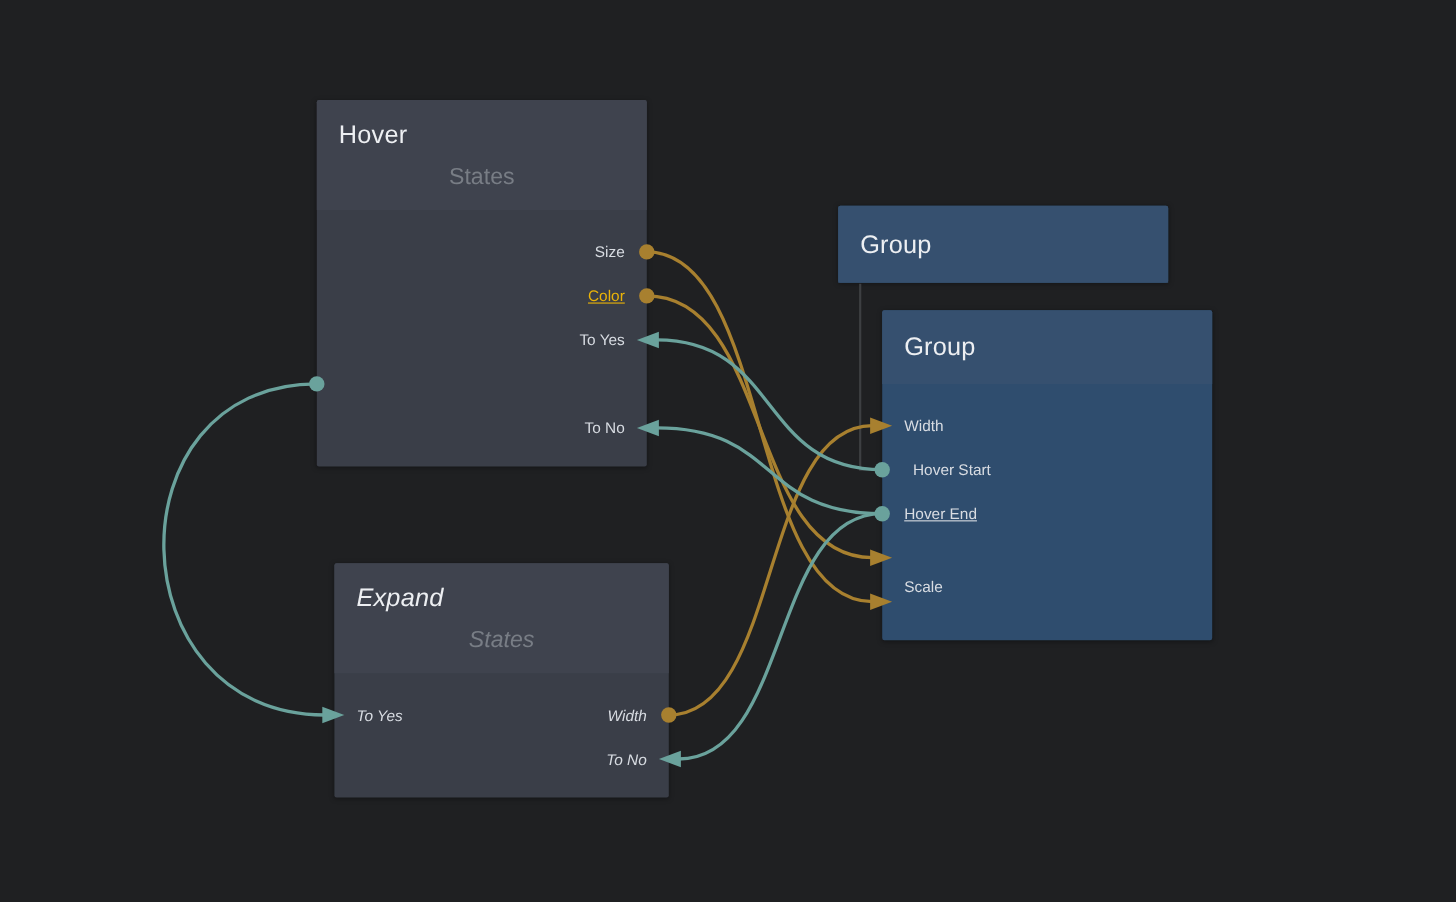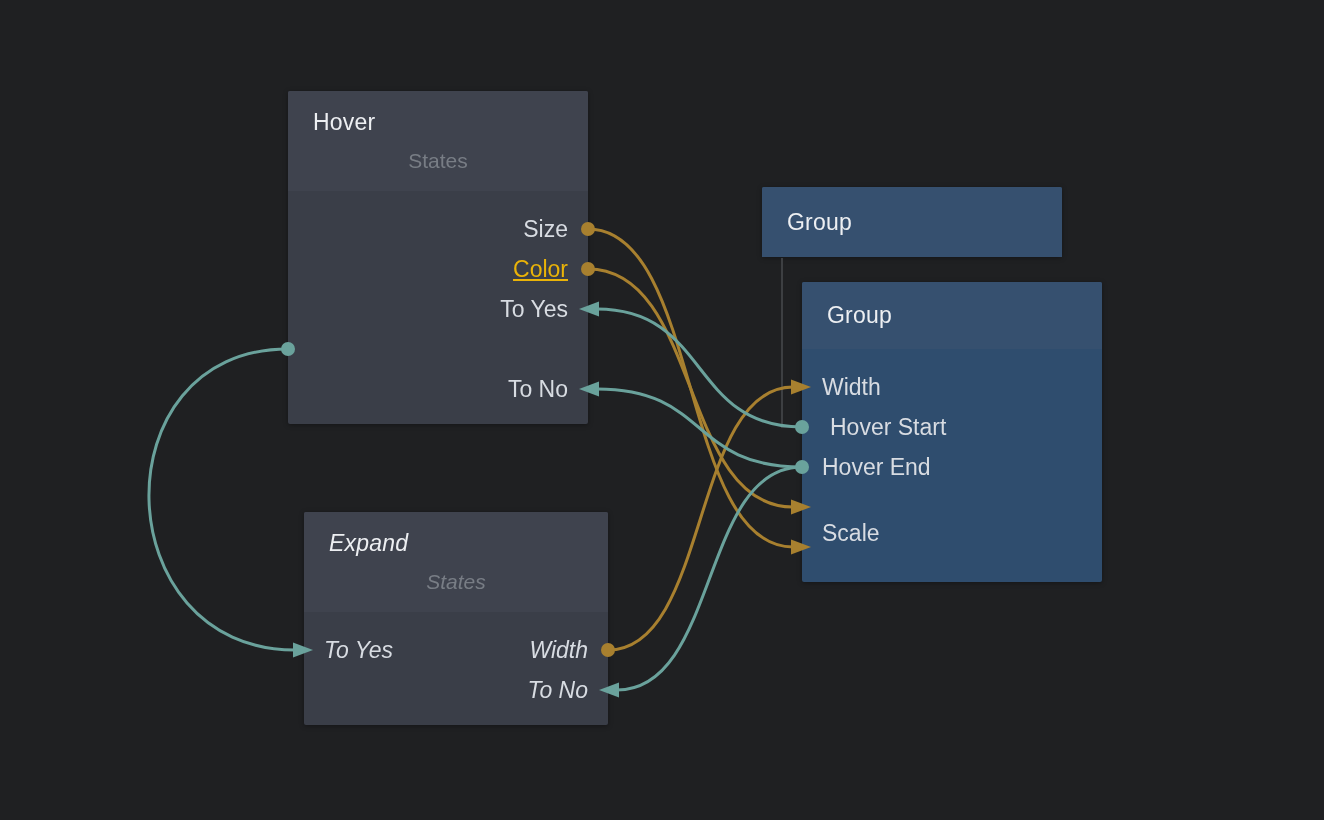--- a/index.html
+++ b/index.html
@@ -16,28 +16,28 @@
     z-index: 2;
     box-shadow: 0 1px 5px rgba(0,0,0,0.35);
   }
   .node .hdr {
     position: absolute;
     left: 0; top: 0; right: 0;
     display: flex;
     flex-direction: column;
     justify-content: center;
     gap: 13px;
-    padding: 0 25px;
+    padding: 0 20px;
     border-radius: 2px 2px 0 0;
   }
   .title   { font-size: 23px; letter-spacing: 0.2px; }
   .subtitle{ font-size: 21px; text-align: center; }
   .plabel  {
     position: absolute;
-    font-size: 23px;
+    font-size: 14px;
     height: 30px; line-height: 30px;
     white-space: nowrap;
   }
   #wires {
     position: absolute;
     left: 0; top: 0;
     z-index: 5;
     pointer-events: none;
   }
 </style>
@@ -82,21 +82,21 @@
       <div class="hdr" style="height: 70px; background: rgb(54, 80, 111);">
         <div class="title" style="color: rgb(237, 239, 242);">Group</div>
       </div>
     </div>
     <div class="node" style="left: 802px; top: 282px; width: 300px; height: 300px; background: rgb(47, 77, 110);">
       <div class="hdr" style="height: 67px; background: rgb(54, 80, 111);">
         <div class="title" style="color: rgb(237, 239, 242);">Group</div>
       </div>
       <div class="plabel" style="top: 90px; color: rgb(216, 220, 226); left: 20px;">Width</div>
       <div class="plabel" style="top: 130px; color: rgb(216, 220, 226); left: 28px;">Hover Start</div>
-      <div class="plabel" style="top: 170px; color: rgb(216, 220, 226); left: 20px;">Hover End</div>
+      <div class="plabel" style="top: 170px; color: rgb(216, 220, 226); left: 20px; text-decoration: underline;">Hover End</div>
       <div class="plabel" style="top: 236px; color: rgb(216, 220, 226); left: 20px;">Scale</div>
     </div>
     <div class="node" style="left: 304px; top: 512px; width: 304px; height: 213px; background: rgb(58, 62, 72); font-style: italic;">
       <div class="hdr" style="height: 100px; background: rgb(63, 67, 78);">
         <div class="title" style="color: rgb(237, 239, 242);">Expand</div>
         <div class="subtitle" style="color: rgb(120, 125, 133);">States</div>
       </div>
       <div class="plabel" style="top: 123px; color: rgb(216, 220, 226); left: 20px;">To Yes</div>
       <div class="plabel" style="top: 123px; color: rgb(216, 220, 226); right: 20px;">Width</div>
       <div class="plabel" style="top: 163px; color: rgb(216, 220, 226); right: 20px;">To No</div>

